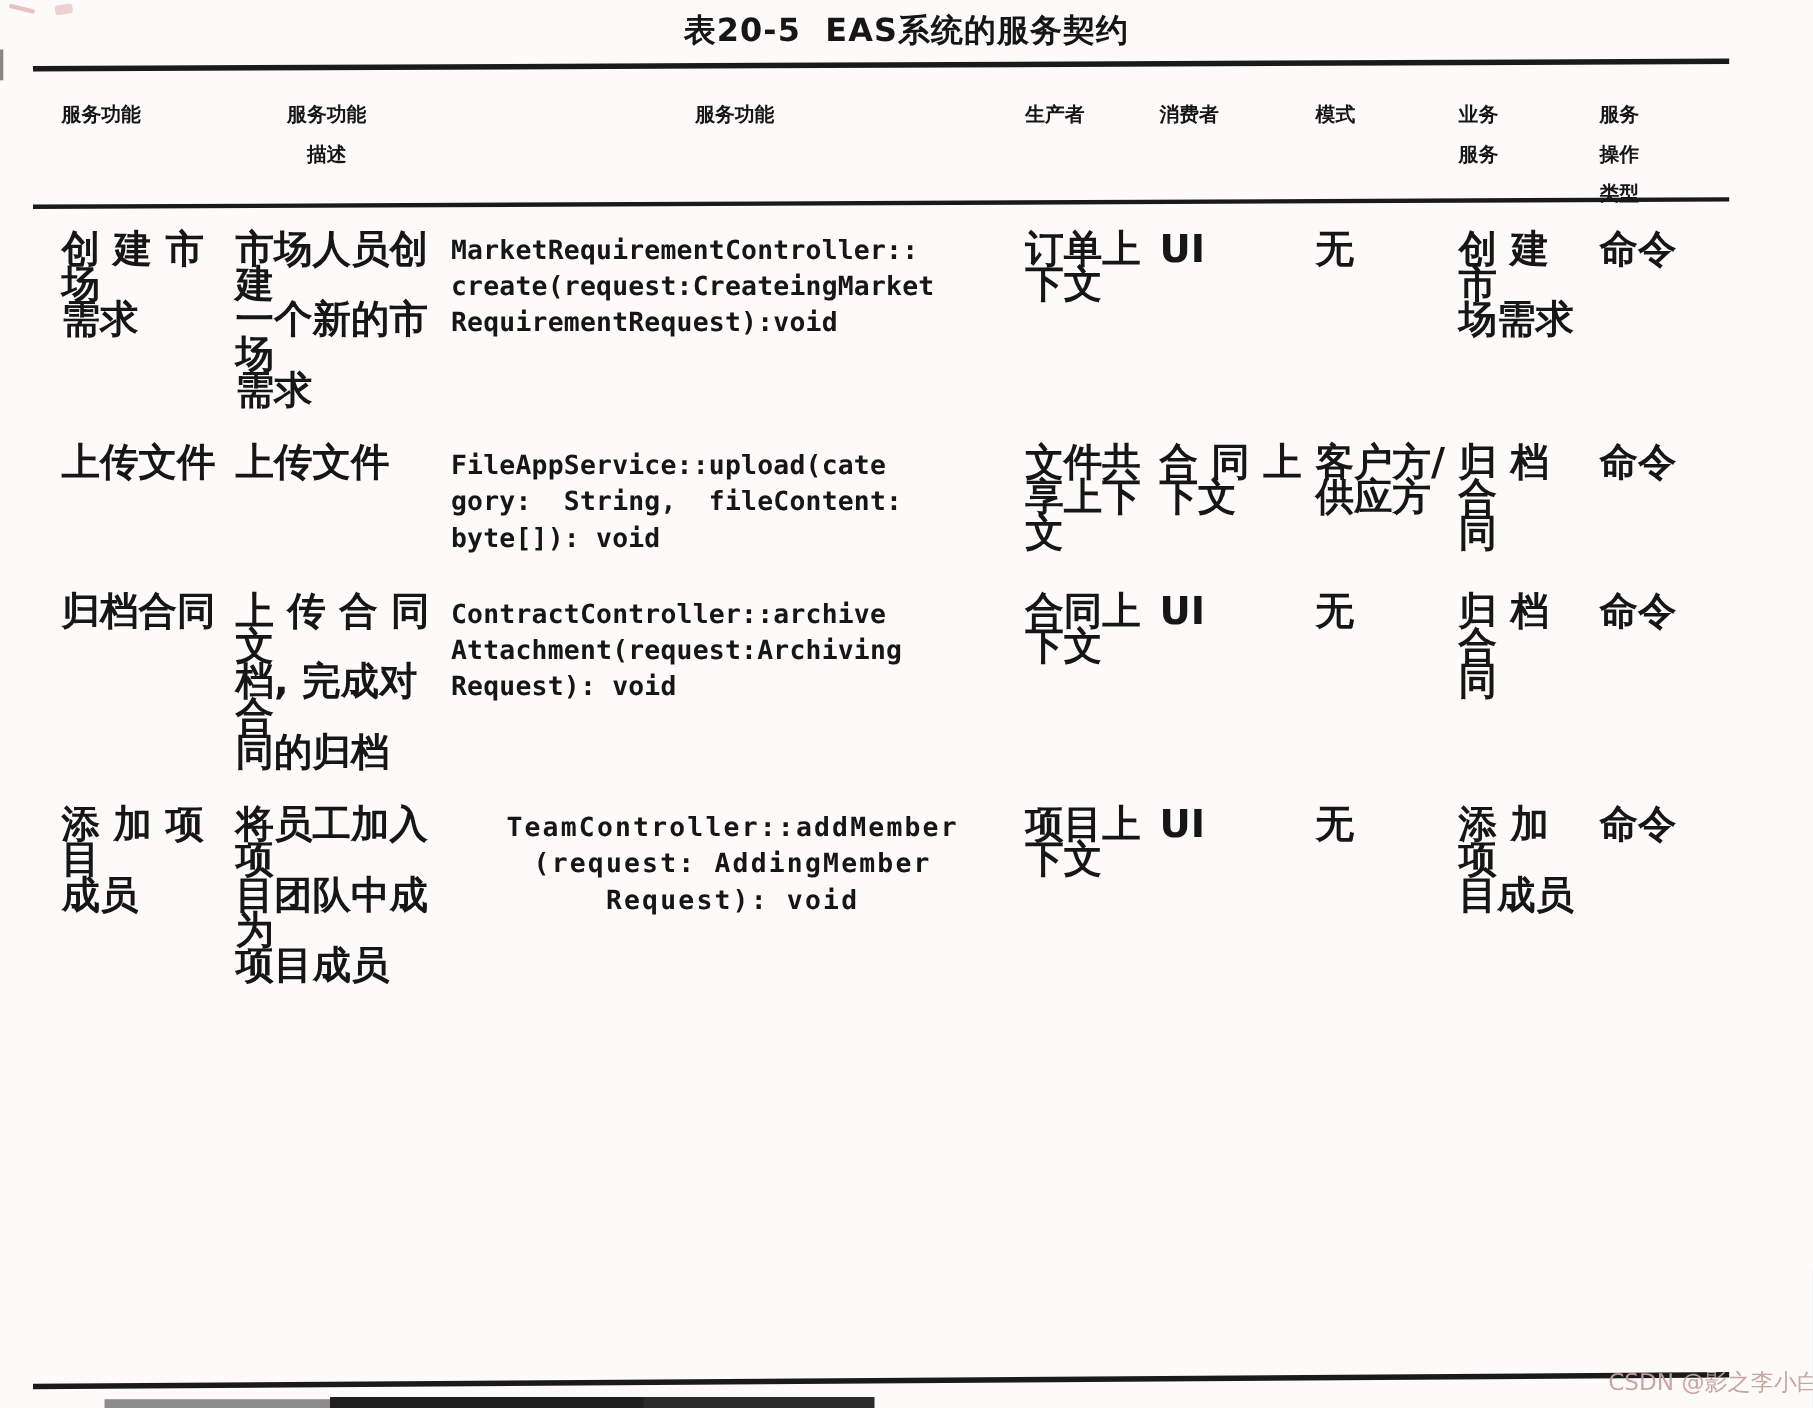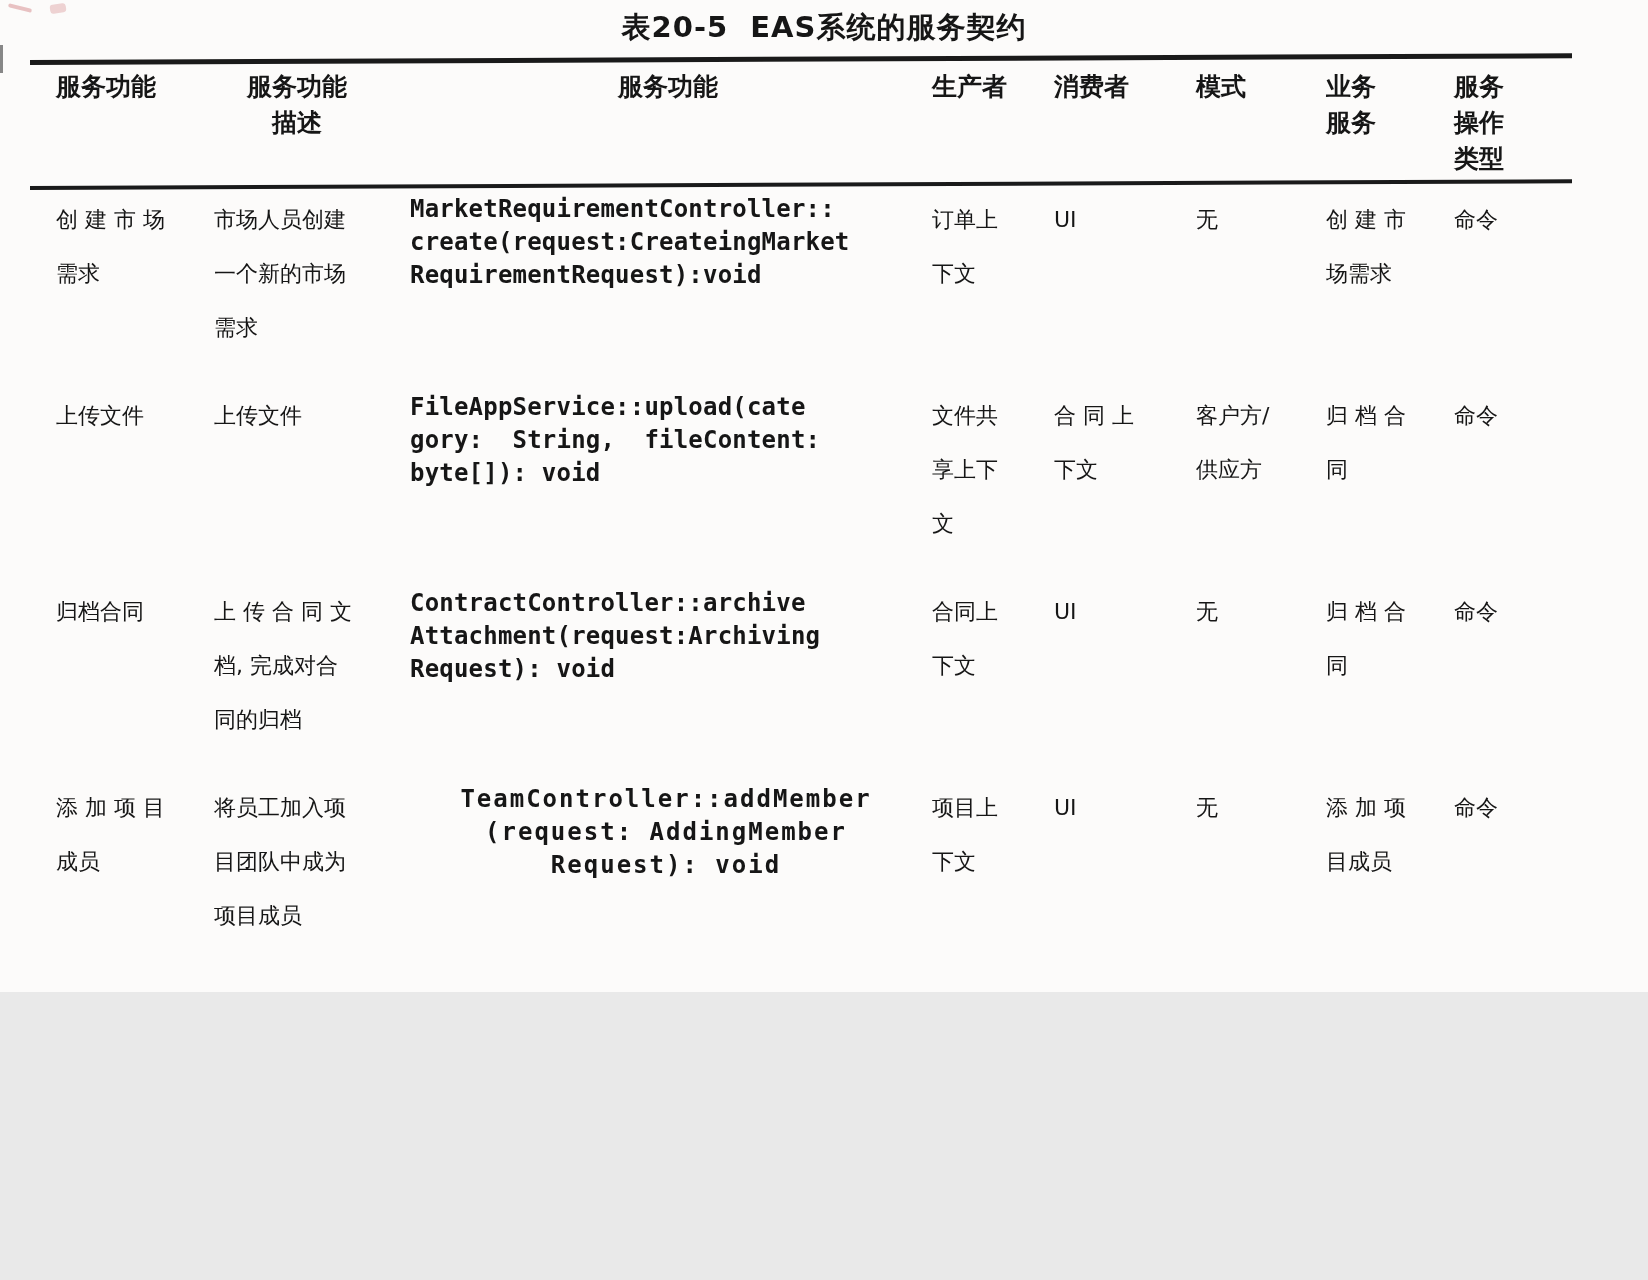--- a/index.html
+++ b/index.html
@@ -1,18 +1,18 @@
 <!DOCTYPE html>
 <html><head>
 <meta charset="utf-8">
 <style>
   html,body{margin:0;padding:0;background:#e9e9e9;}
   .page{
     position:relative;
-    width:1648px;height:992px;
+    width:1648px;height:1280px;
     background:#fcfbfa;
     overflow:hidden;
     font-family:"DejaVu Sans","Liberation Sans",sans-serif;
     color:#161616;
   }
   .doc-title{
     position:absolute;top:8px;left:0;width:100%;
     text-align:center;
     font-size:29px;font-weight:700;
     white-space:pre;
@@ -21,30 +21,30 @@
   .rule{position:absolute;background:#1a1a1a;transform-origin:left center;}
   .rule-top{left:30px;top:60px;width:1542px;height:5px;transform:rotate(-0.25deg);}
   .rule-mid{left:30px;top:186px;width:1542px;height:4px;transform:rotate(-0.25deg);}
   .rule-bottom{left:30px;top:1258px;width:1542px;height:5px;transform:rotate(-0.4deg);}
   table.contract{
     position:absolute;left:38px;top:65px;width:1532px;
     border-collapse:collapse;table-layout:fixed;
   }
   thead th{
     vertical-align:top;text-align:left;
-    font-size:25px;font-weight:700;line-height:36px;
-    padding:4px 6px 0 0;
+    font-size:18px;font-weight:700;line-height:36px;
+    padding:22px 6px 0 0;
     white-space:pre-line;
   }
   th.c1{padding-left:18px;}
   th.center{text-align:center;}
   th.c2{padding-right:30px;}
   tbody td{
     vertical-align:top;
-    font-size:22px;font-weight:400;line-height:54px;
+    font-size:35px;font-weight:700;line-height:32px;
     padding:0 10px 34px 0;
     white-space:pre-line;
   }
   tbody tr:first-child td{padding-top:16px;}
   td.c1{padding-left:18px;}
   td.code{
     font-family:"DejaVu Sans Mono","Liberation Mono",monospace;
     font-size:24px;font-weight:600;line-height:33px;
     letter-spacing:0.2px;
     white-space:pre;

